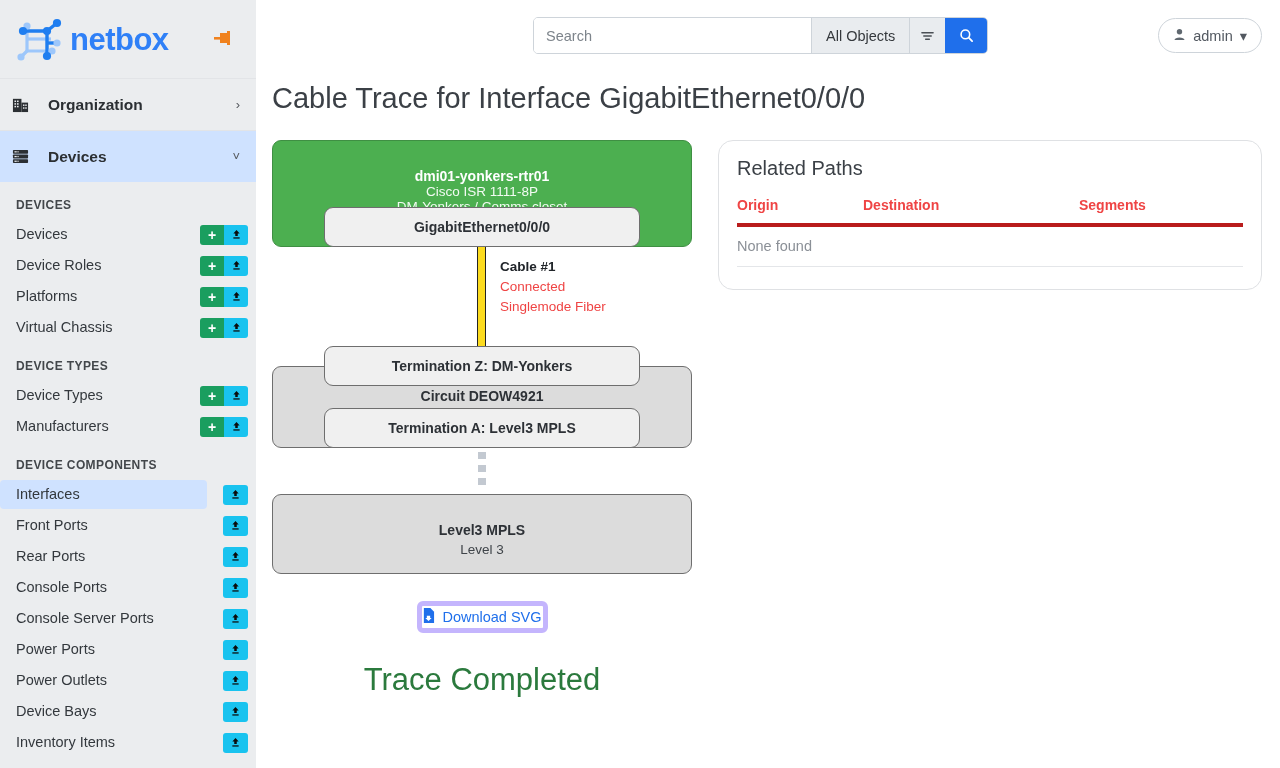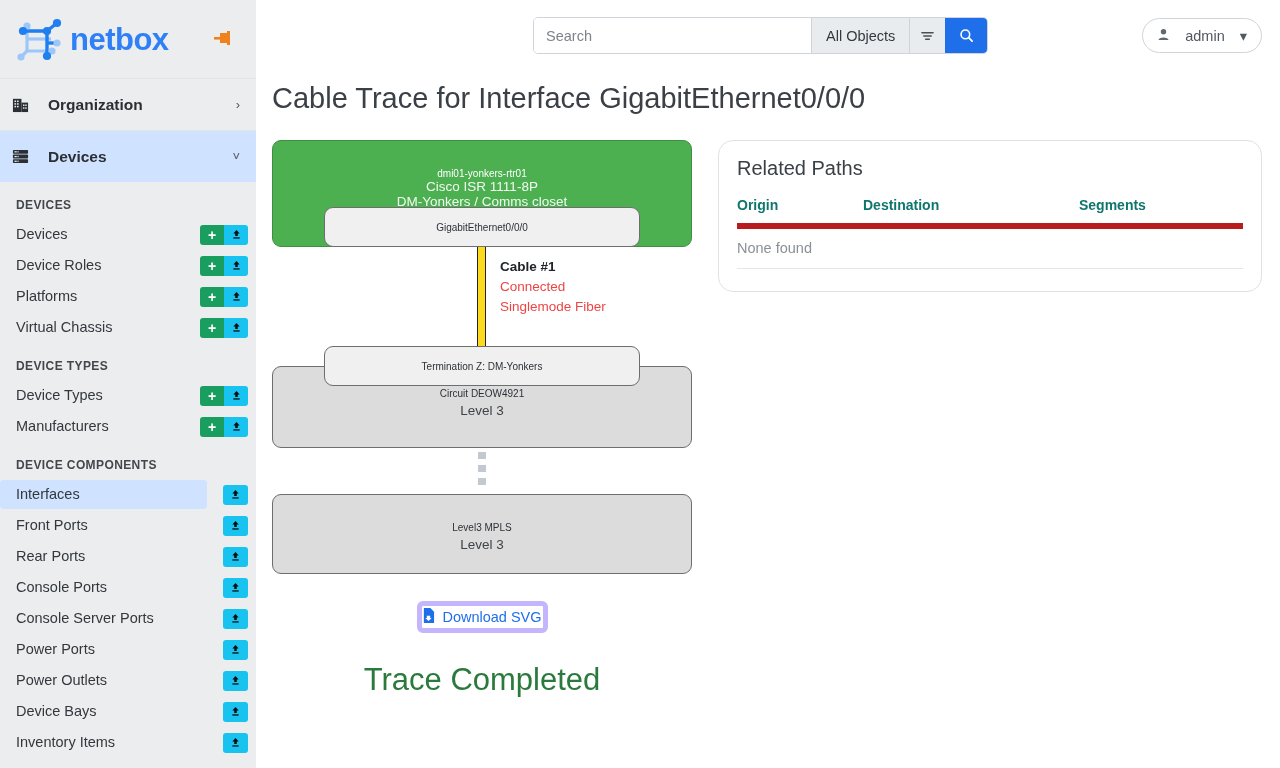--- a/index.html
+++ b/index.html
@@ -100,39 +100,39 @@
     border-left: 1px solid #ced4da; cursor: pointer;
   }
   .search-btn {
     background: #1f6feb; width: 42px; display: flex;
     align-items: center; justify-content: center; cursor: pointer;
   }
   .user-btn {
     position: absolute; right: 18px; top: 18px;
     height: 35px; padding: 0 14px;
     border: 1px solid #ced4da; border-radius: 18px;
-    display: flex; align-items: center; gap: 15px;
+    display: flex; align-items: center; gap: 7px;
     font-size: 14.5px; color: #525860; cursor: pointer; background: #fff;
   }
 
   .page-title {
     font-size: 29px; font-weight: 400; color: #3b4046;
     padding: 8px 0 0 16px; line-height: 40px;
   }
   .content { display: flex; padding: 22px 18px 0 16px; }
   .trace-col { width: 420px; flex: 0 0 420px; }
   .paths-col { flex: 1; padding-left: 26px; }
 
   
   .trace { position: relative; }
   .node {
     border: 1px solid #6e6e6e; border-radius: 9px;
     text-align: center; position: relative;
   }
-  .node .n1 { font-size: 10px; font-weight: 400; color: #2d3136; text-align: center; }
+  .node .n1 { font-size: 14px; font-weight: 700; color: #2d3136; text-align: center; }
   .node .n2 { font-size: 13.5px; font-weight: 400; }
   .device-node {
     background: #4caf50; height: 107px;
     padding-top: 27px; border-color: #3f8f43;
   }
   .device-node .n1 { color: #ffffff; }
   .device-node .n2 { color: #f2fbf2; }
   .term-node {
     background: #f0f0f0; height: 40px;
     width: 316px; margin: 0 auto;
@@ -180,22 +180,22 @@
   }
 
   
   .card {
     border: 1px solid #dfe1e4; border-radius: 15px;
     padding: 16px 18px 22px 18px; background: #fff;
   }
   .card-title { font-size: 20px; color: #3b4046; margin-bottom: 17px; }
   table.paths { width: 100%; border-collapse: collapse; }
   table.paths th {
-    text-align: left; font-size: 14px; font-weight: 700; color: #0f766e;
-    padding: 0 0 10px 0; border-bottom: 6px solid #b91c1c;
+    text-align: left; font-size: 14px; font-weight: 700; color: #ef4444;
+    padding: 0 0 10px 0; border-bottom: 4px solid #b91c1c;
   }
   table.paths th.c1 { width: 126px; }
   table.paths th.c2 { width: 216px; }
   table.paths td {
     font-size: 14.5px; color: #8b9097;
     padding: 11px 0 12px 0; border-bottom: 1px solid #e4e6e9;
   }
 </style>
 </head>
 <body>
@@ -526,20 +526,23 @@
 
           <div class="node term-node">
             <div class="n1">Termination Z: DM-Yonkers</div>
           </div>
 
           <div class="node circuit-node">
             <div class="n1">Circuit DEOW4921</div>
             <div class="n2">Level 3</div>
           </div>
 
+          <div class="node term-node pull-up">
+            <div class="n1">Termination A: Level3 MPLS</div>
+          </div>
 
           <div class="dash-seg">
             <div class="dash-line"></div>
           </div>
 
           <div class="node provider-node">
             <div class="n1">Level3 MPLS</div>
             <div class="n2">Level 3</div>
           </div>
 

